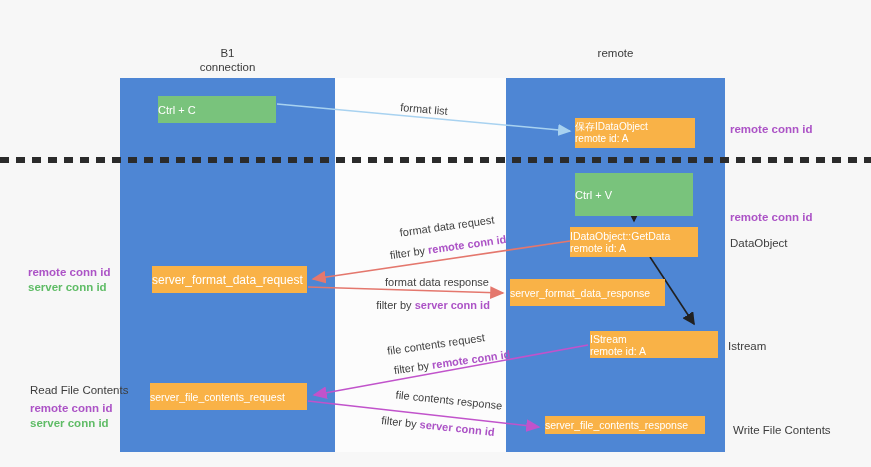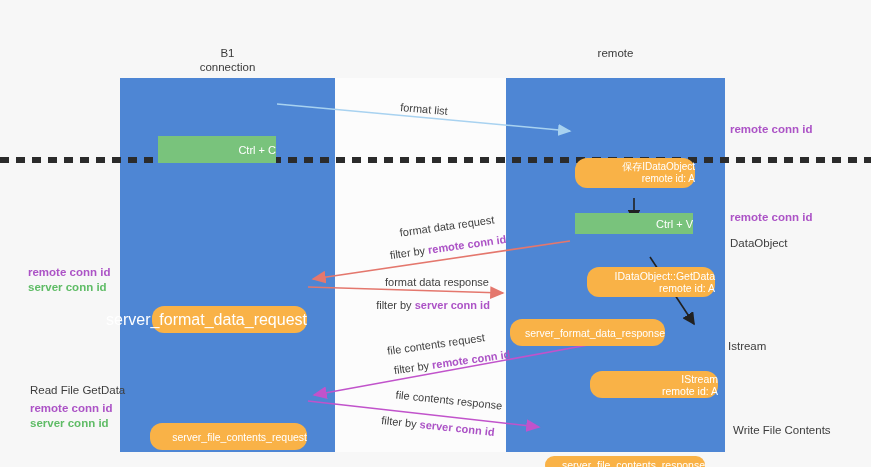--- a/index.html
+++ b/index.html
@@ -9,23 +9,23 @@
   #lane-left{left:120px;width:215px;}
   #lane-right{left:506px;width:219px;}
   #mid-band{position:absolute;left:335px;top:78px;width:171px;height:374px;background:#fcfcfc;z-index:0;}
   #title{position:absolute;left:449px;top:7px;transform:translateX(-50%);text-align:center;
          font-size:15px;line-height:19px;color:#3f3f3f;z-index:10;white-space:nowrap;}
   .lane-header{position:absolute;top:46px;text-align:center;font-size:11.5px;line-height:14px;color:#3a3a3a;z-index:10;}
   #hdr-left{left:120px;width:215px;}
   #hdr-right{left:506px;width:219px;}
   #dashed-sep{position:absolute;left:0;top:157px;width:871px;height:6px;z-index:6;
       background:repeating-linear-gradient(90deg,#2b2b2b 0 9px,transparent 9px 16px);}
-  .node{position:absolute;display:flex;flex-direction:column;align-items:flex-end;justify-content:center;
-        color:#fff;text-align:center;z-index:10;white-space:nowrap;margin-top:40px;}
-  .node.orange{background:#f9b247;border-radius:12px;}
+  .node{position:absolute;display:flex;flex-direction:column;align-items:flex-start;justify-content:center;
+        color:#fff;text-align:center;z-index:10;white-space:nowrap;}
+  .node.orange{background:#f9b247;}
   .node.green{background:#79c37c;}
   .node .l1,.node .l2{line-height:12px;}
   .edge-label{position:absolute;z-index:11;white-space:nowrap;font-size:11px;color:#3f3f3f;}
   .side-label{position:absolute;z-index:10;white-space:nowrap;font-size:11.5px;color:#3d3d3d;}
   .purple{color:#ac53c6;font-weight:bold;}
   .greent{color:#5fbc66;font-weight:bold;}
   .hl{font-weight:bold;}
   .hl-purple{color:#ac53c6;}
   svg#wires{position:absolute;left:0;top:0;z-index:5;pointer-events:none;}
 </style>
@@ -75,35 +75,35 @@
 
   <div class="node green" style="left:158px;top:96px;width:118px;height:27px;font-size:11px;">
     <div>Ctrl + C</div>
   </div>
 
   <div class="node orange" style="left:575px;top:118px;width:120px;height:30px;font-size:10px;">
     <div class="l1">保存IDataObject</div>
     <div class="l2">remote id: A</div>
   </div>
 
-  <div class="node green" style="left:575px;top:173px;width:118px;height:21px;font-size:11px;">
+  <div class="node green" style="left:575px;top:173px;width:118px;height:43px;font-size:11px;">
     <div>Ctrl + V</div>
   </div>
 
-  <div class="node orange" style="left:587px;top:227px;width:128px;height:30px;font-size:10.5px;">
+  <div class="node orange" style="left:570px;top:227px;width:128px;height:30px;font-size:10.5px;">
     <div class="l1">IDataObject::GetData</div>
     <div class="l2">remote id: A</div>
   </div>
 
   <div class="node orange" style="left:590px;top:331px;width:128px;height:27px;font-size:10.5px;">
     <div class="l1">IStream</div>
     <div class="l2">remote id: A</div>
   </div>
 
-  <div class="node orange" style="left:152px;top:266px;width:155px;height:27px;font-size:16px;">
+  <div class="node orange" style="left:152px;top:266px;width:155px;height:27px;font-size:12px;">
     <div>server_format_data_request</div>
   </div>
 
   <div class="node orange" style="left:510px;top:279px;width:155px;height:27px;font-size:10.5px;">
     <div>server_format_data_response</div>
   </div>
 
   <div class="node orange" style="left:150px;top:383px;width:157px;height:27px;font-size:10.5px;">
     <div>server_file_contents_request</div>
   </div>
@@ -140,17 +140,17 @@
 
   <div class="side-label purple" style="left:730px;top:123px;">remote conn id</div>
   <div class="side-label purple" style="left:730px;top:211px;">remote conn id</div>
   <div class="side-label" style="left:730px;top:237px;">DataObject</div>
   <div class="side-label" style="left:728px;top:340px;">Istream</div>
   <div class="side-label" style="left:733px;top:424px;">Write File Contents</div>
 
   <div class="side-label purple" style="left:28px;top:266px;">remote conn id</div>
   <div class="side-label greent" style="left:28px;top:281px;">server conn id</div>
 
-  <div class="side-label" style="left:30px;top:384px;">Read File GetData</div>
+  <div class="side-label" style="left:30px;top:384px;">Read File Contents</div>
   <div class="side-label purple" style="left:30px;top:402px;">remote conn id</div>
   <div class="side-label greent" style="left:30px;top:417px;">server conn id</div>
 
 </div>
 
 </body></html>

